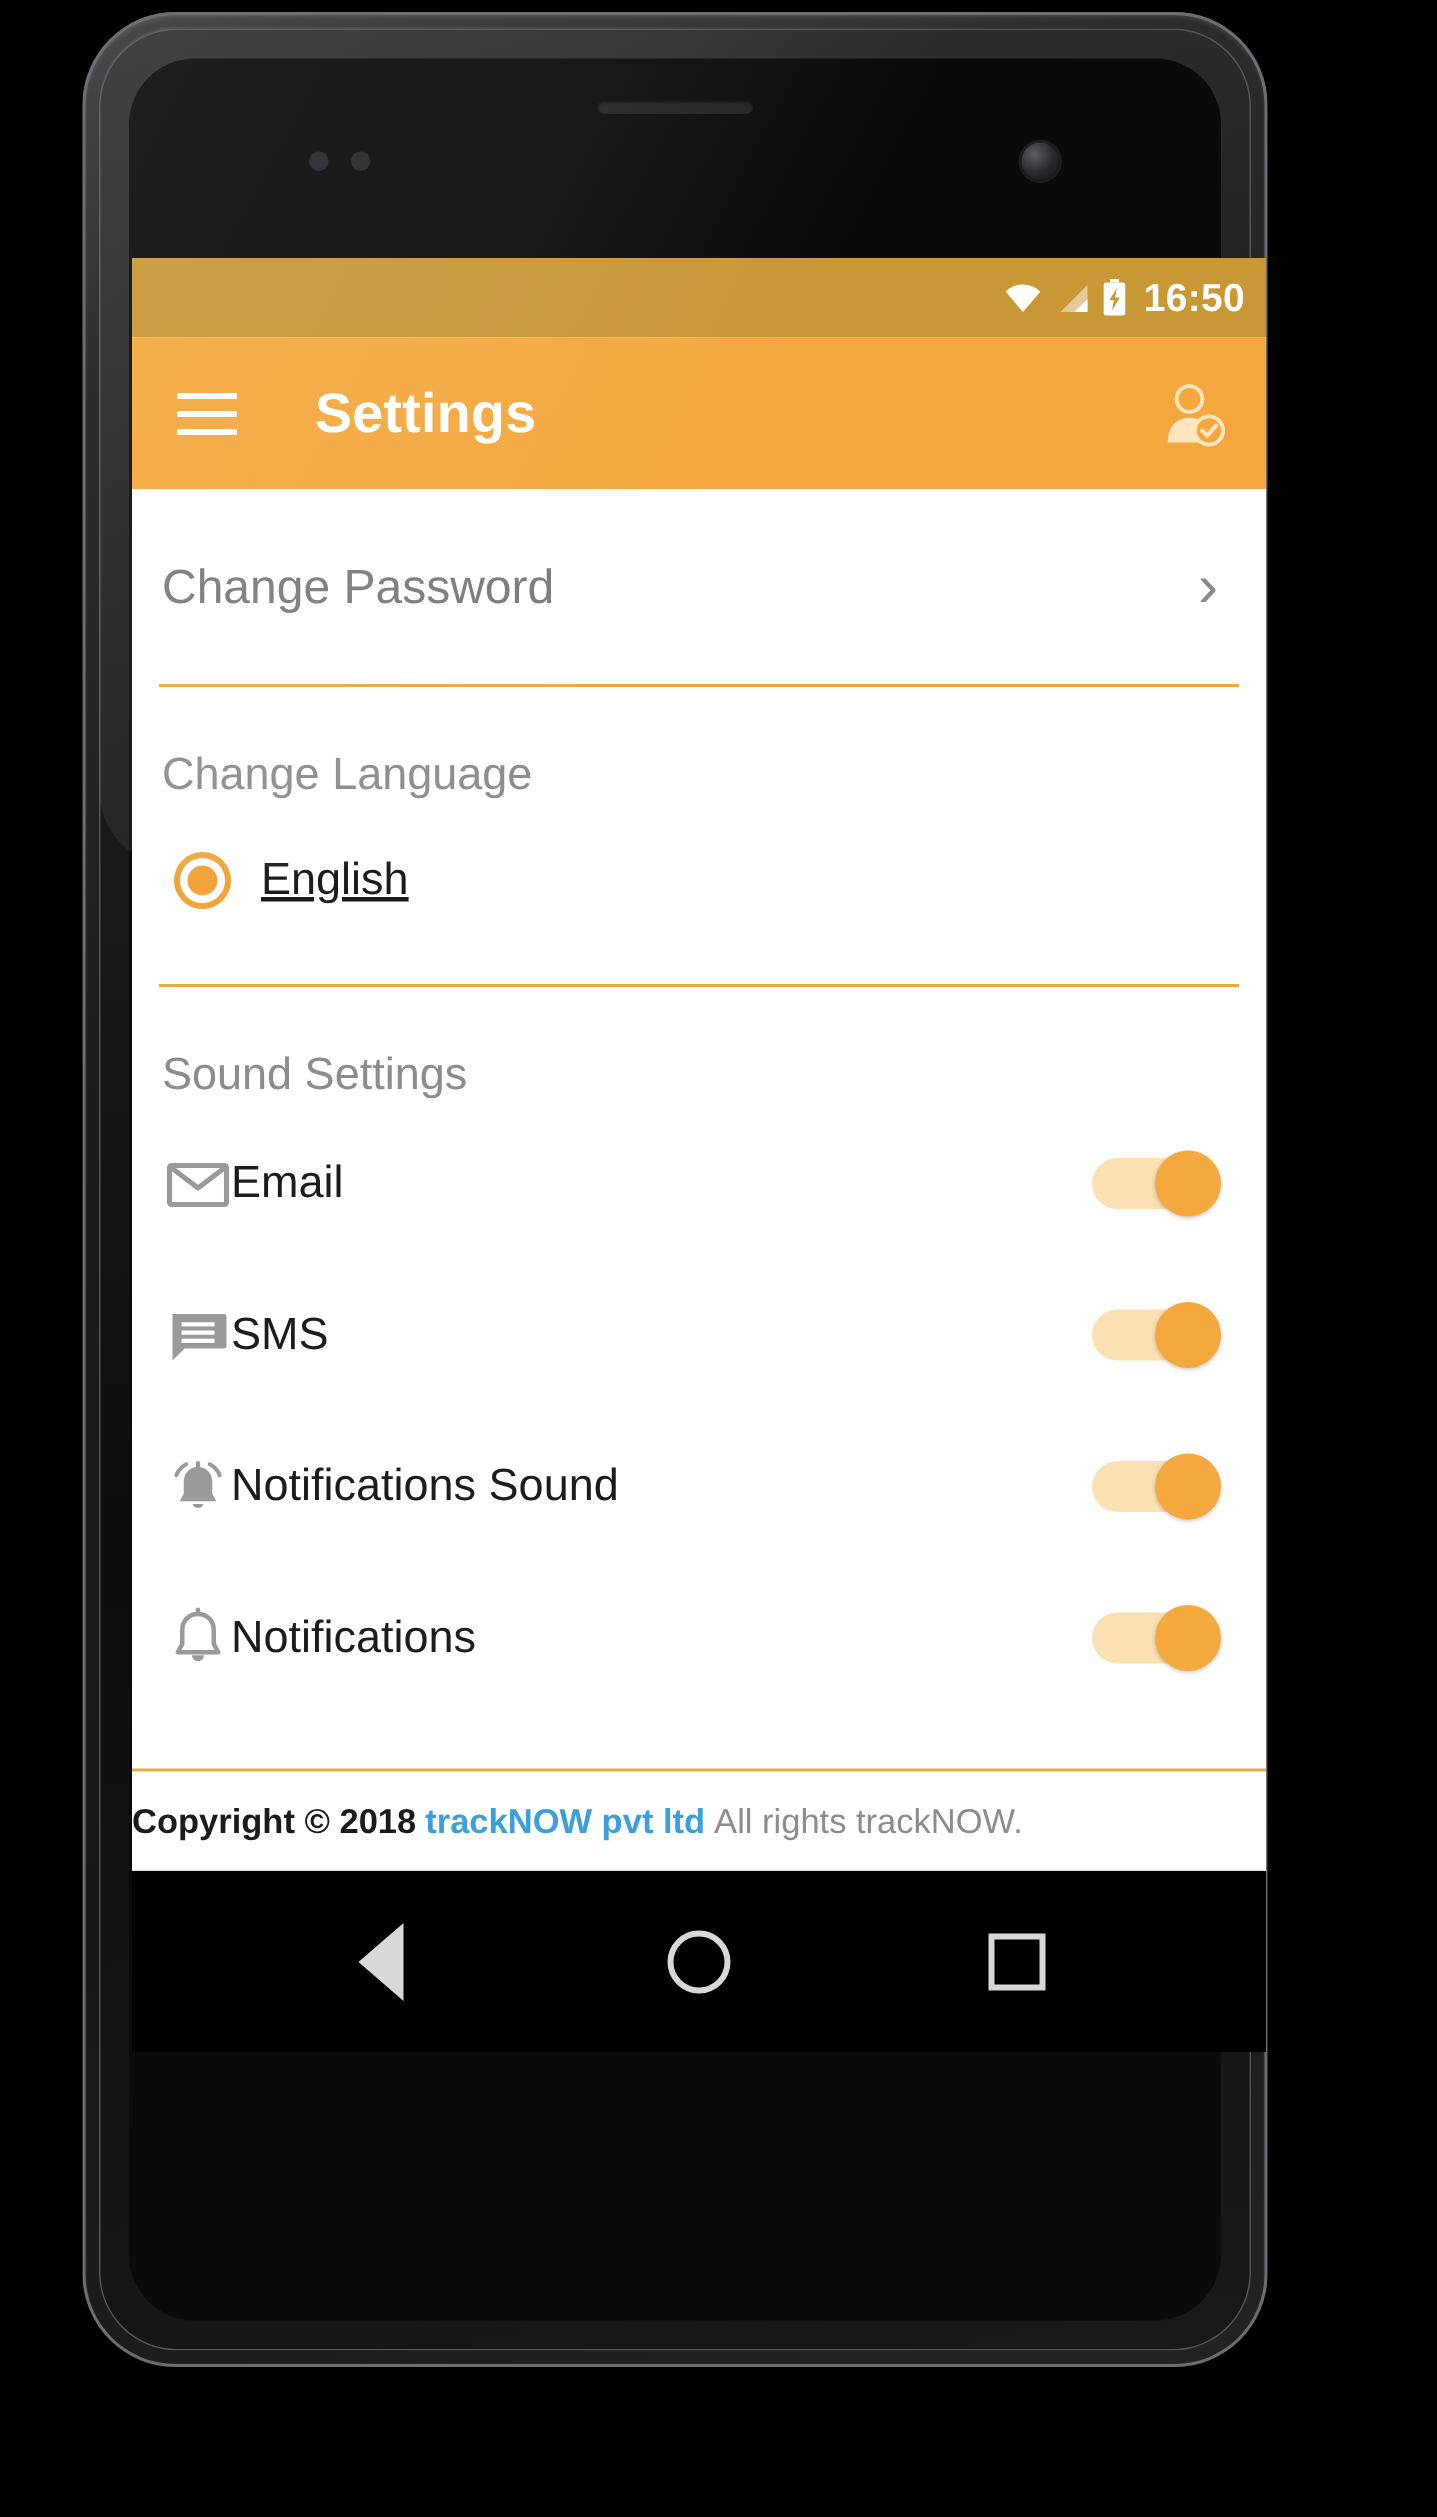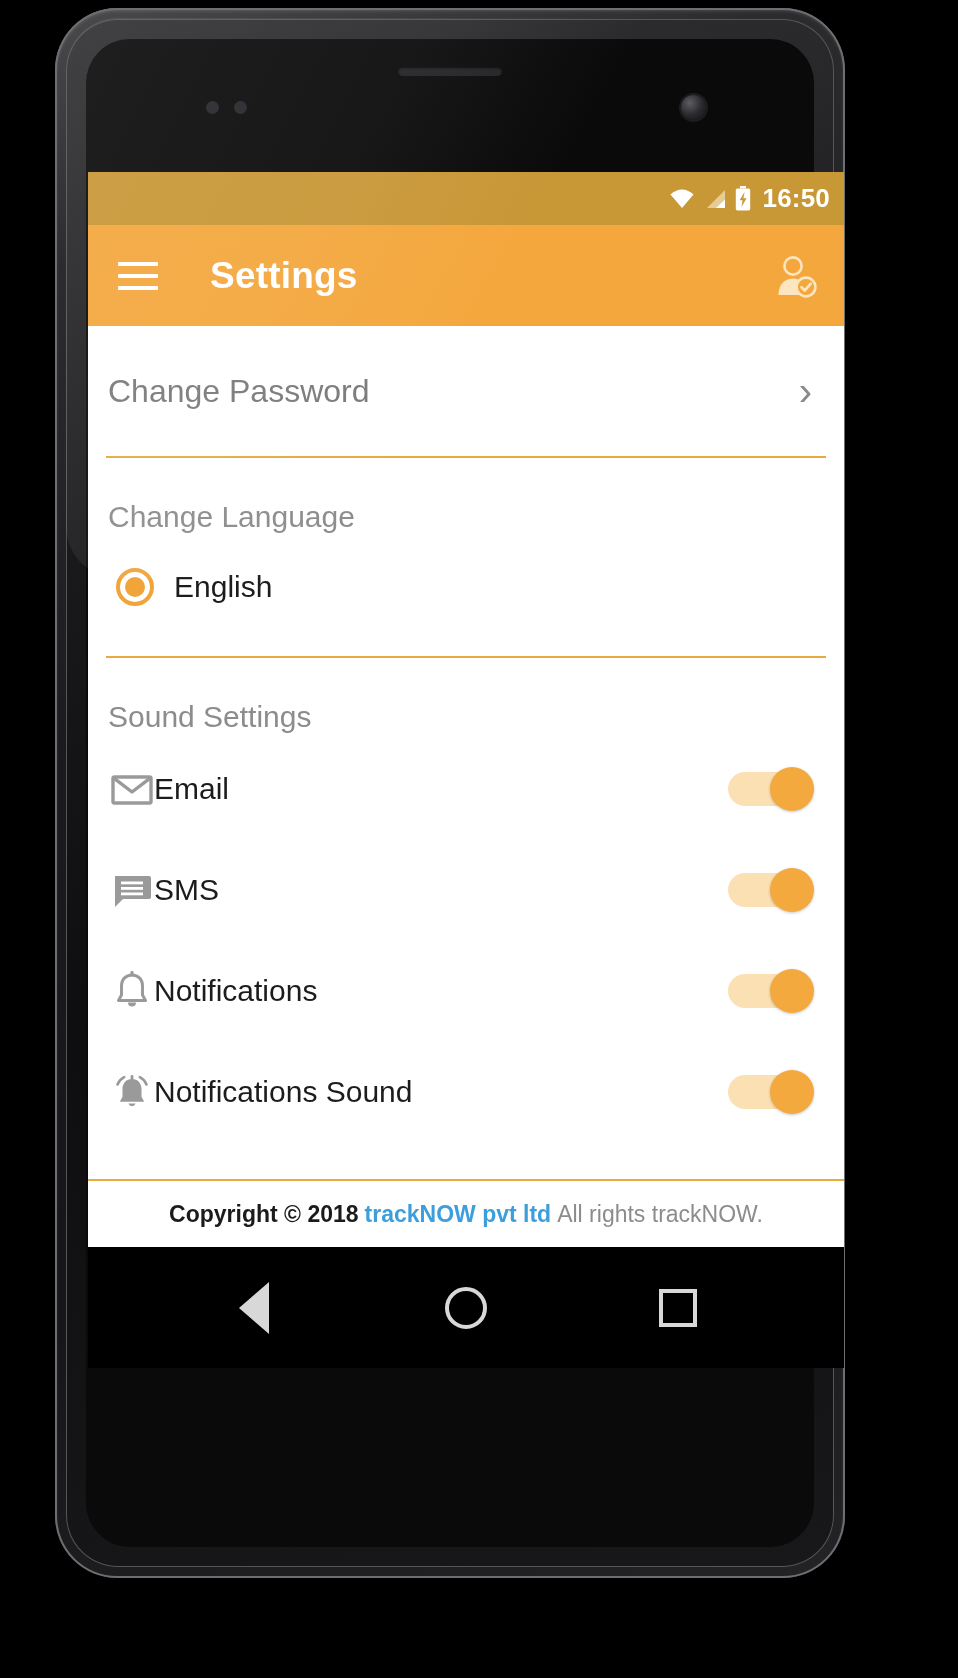--- a/index.html
+++ b/index.html
@@ -137,21 +137,21 @@
     padding: 34px 0 0 28px;
     cursor: pointer;
   }
   .radio-outer {
     width: 38px; height: 38px; border-radius: 50%;
     border: 4px solid #f0a43a;
     display:flex; align-items:center; justify-content:center;
     flex: 0 0 auto;
   }
   .radio-inner { width: 20px; height: 20px; border-radius: 50%; background: #f0a43a; }
-  .radio-label { font-size: 30px; color: #1c1c1c; }
+  .radio-label { font-size: 30px; color: #1c1c1c; text-decoration: underline; }
 
   .lang-block { padding-bottom: 50px; }
 
   .alert-list { padding-top: 4px; }
   .alert-row {
     display: flex; align-items: center;
     height: 101px;
     padding: 0 30px 0 22px;
   }
   .alert-ico { width: 44px; height: 44px; flex: 0 0 auto; display:block; }
@@ -172,21 +172,21 @@
     width: 44px; height: 44px; border-radius: 50%;
     background: #f4a93e;
     box-shadow: 0 1px 3px rgba(0,0,0,0.22);
   }
 
   
   .footer {
     position: absolute; left: 0; right: 0; bottom: 0;
     border-top: 2px solid #e8a93f;
     height: 68px;
-    display:flex; align-items:center; justify-content:center;
+    display:flex; align-items:center; 
     background:#fff;
     font-size: 23px;
     white-space: nowrap;
   }
   .fc-bold { font-weight: bold; color:#1b1b1b; }
   .fc-link { font-weight: bold; color:#3c9fdc; margin: 0 6px; }
   .fc-rest { color:#8c8c8c; }
 
   
   .navbar {
@@ -291,35 +291,20 @@
           </div>
 
           <div class="alert-row">
             <svg class="alert-ico" viewBox="0 0 44 44">
               <path d="M5 8 H39 A2 2 0 0 1 41 10 V29 A2 2 0 0 1 39 31 H13 L5 39 Z" fill="#9a9a9a"></path>
               <rect x="11" y="13.5" width="22" height="2.8" fill="#ffffff"></rect>
               <rect x="11" y="19" width="22" height="2.8" fill="#ffffff"></rect>
               <rect x="11" y="24.5" width="22" height="2.8" fill="#ffffff"></rect>
             </svg>
             <div class="alert-label">SMS</div>
-            <div class="alert-sw">
-              <div class="switch">
-                <div class="track"></div>
-                <div class="thumb"></div>
-              </div>
-            </div>
-          </div>
-
-          <div class="alert-row">
-            <svg class="alert-ico" viewBox="0 0 44 44">
-              <path d="M22 6 C15.8 6 11.5 10.6 11.5 16.8 V26 L8.5 31.5 H35.5 L32.5 26 V16.8 C32.5 10.6 28.2 6 22 6 Z" fill="none" stroke="#9a9a9a" stroke-width="3" stroke-linejoin="round"></path>
-              <path d="M22 6 V3.2" stroke="#9a9a9a" stroke-width="3" stroke-linecap="round"></path>
-              <path d="M18 33.5 A4 4 0 0 0 26 33.5 Z" fill="#9a9a9a"></path>
-            </svg>
-            <div class="alert-label">Notifications</div>
             <div class="alert-sw">
               <div class="switch">
                 <div class="track"></div>
                 <div class="thumb"></div>
               </div>
             </div>
           </div>
 
           <div class="alert-row">
             <svg class="alert-ico" viewBox="0 0 44 44">
@@ -331,20 +316,35 @@
             </svg>
             <div class="alert-label">Notifications Sound</div>
             <div class="alert-sw">
               <div class="switch">
                 <div class="track"></div>
                 <div class="thumb"></div>
               </div>
             </div>
           </div>
 
+          <div class="alert-row">
+            <svg class="alert-ico" viewBox="0 0 44 44">
+              <path d="M22 6 C15.8 6 11.5 10.6 11.5 16.8 V26 L8.5 31.5 H35.5 L32.5 26 V16.8 C32.5 10.6 28.2 6 22 6 Z" fill="none" stroke="#9a9a9a" stroke-width="3" stroke-linejoin="round"></path>
+              <path d="M22 6 V3.2" stroke="#9a9a9a" stroke-width="3" stroke-linecap="round"></path>
+              <path d="M18 33.5 A4 4 0 0 0 26 33.5 Z" fill="#9a9a9a"></path>
+            </svg>
+            <div class="alert-label">Notifications</div>
+            <div class="alert-sw">
+              <div class="switch">
+                <div class="track"></div>
+                <div class="thumb"></div>
+              </div>
+            </div>
+          </div>
+
         </div>
       </div>
 
       <div class="footer">
         <span class="fc-bold">Copyright © 2018</span>
         <span class="fc-link">trackNOW pvt ltd</span>
         <span class="fc-rest">All rights trackNOW.</span>
       </div>
     </div>
 

